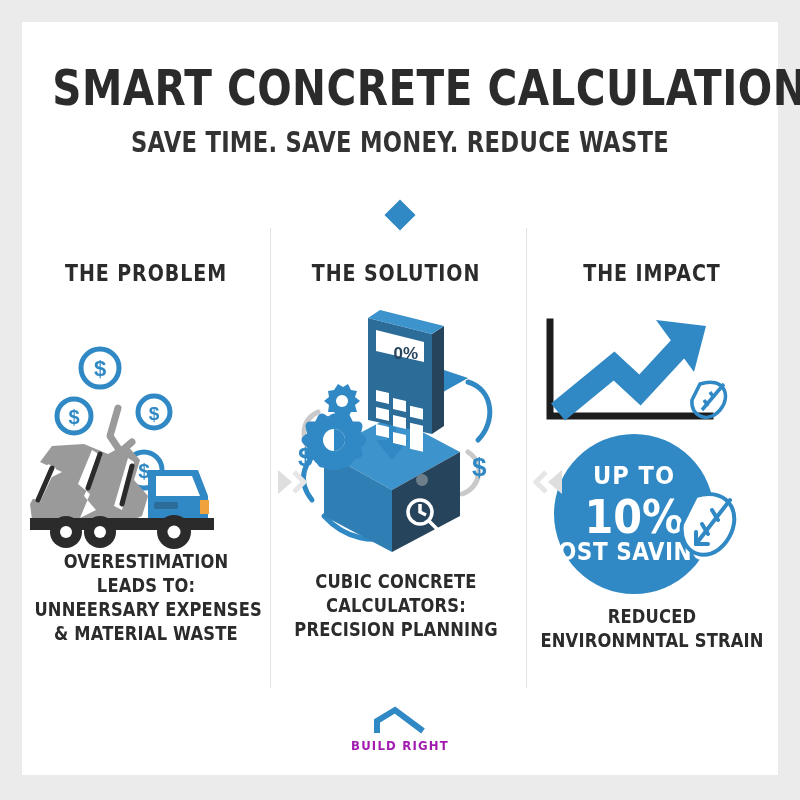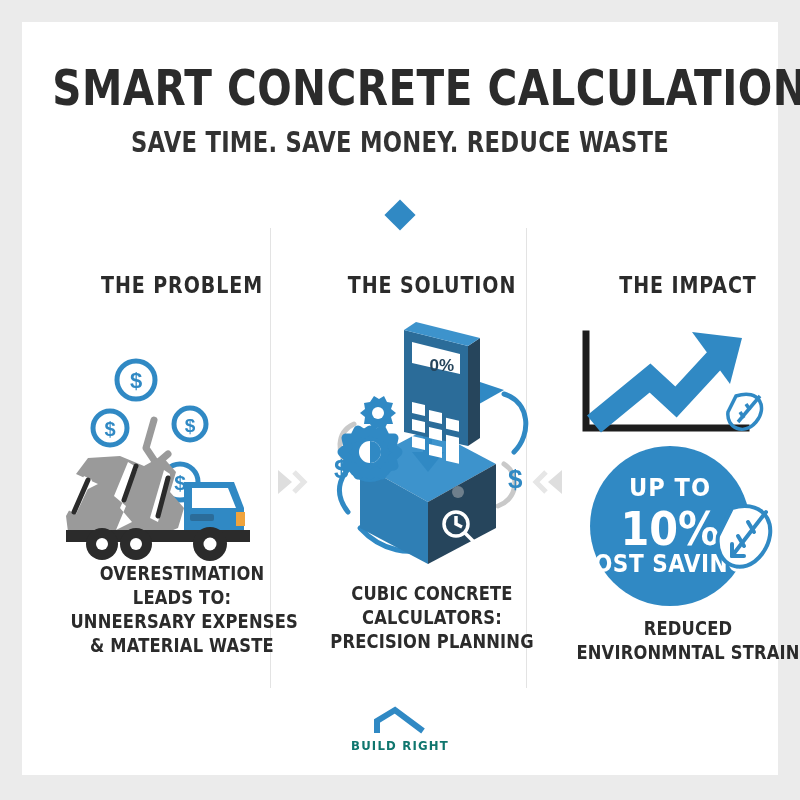--- a/index.html
+++ b/index.html
@@ -72,24 +72,23 @@
     width: 1px;
     height: 460px;
     background: #e3e3e3;
   }
   .divider.left  { left: 248px; }
   .divider.right { left: 504px; }
 
   
   .col {
     position: absolute;
-    top: 250px;
+    top: 238px;
     width: 248px;
     height: 420px;
-    margin-left: 36px;
   }
   .col-1 { left: 0px; }
   .col-2 { left: 250px; text-decoration: underline; }
   .col-3 { left: 506px; }
 
   .col-head {
     position: absolute;
     left: 0; top: 0;
     width: 100%;
     text-align: center;
@@ -142,21 +141,21 @@
     left: 0; bottom: 22px;
     width: 100%;
     text-align: center;
   }
   .footer-logo { display: block; margin: 0 auto 3px; }
   .footer-name {
     font-family: "Liberation Sans Narrow", "DejaVu Sans Condensed", "Liberation Sans", sans-serif;
     font-weight: bold;
     font-size: 13px;
     letter-spacing: 1.2px;
-    color: #0f766e;
+    color: #a21caf;
   }
 
   svg { display: block; overflow: visible; }
 </style>
 </head>
 <body>
 
 <div class="frame">
   <div class="card">
 

